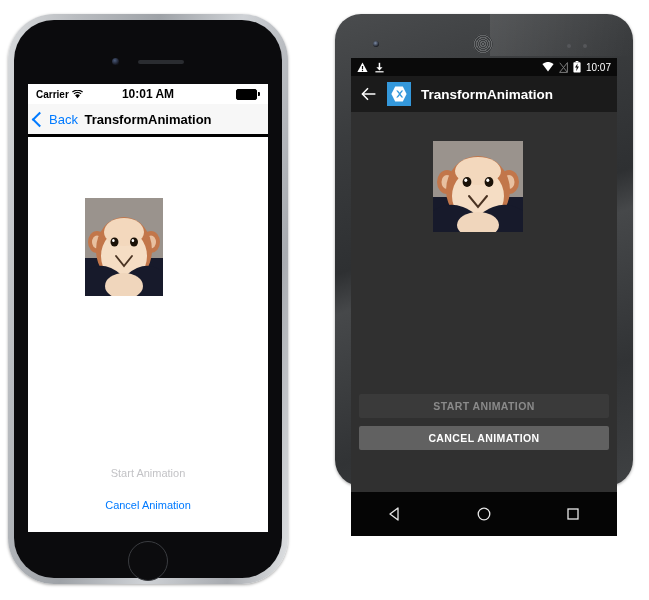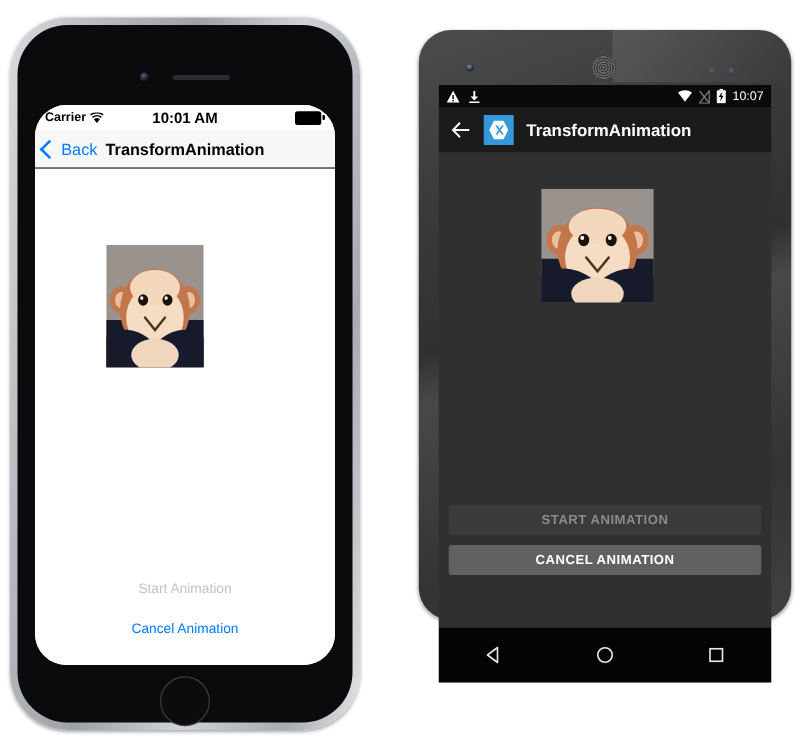--- a/index.html
+++ b/index.html
@@ -6,51 +6,51 @@
   body{width:649px;height:600px;position:relative;overflow:hidden;
        font-family:"Liberation Sans","DejaVu Sans",sans-serif;}
 
   
   #iphone{position:absolute;left:8px;top:14px;width:280px;height:570px;}
   .ip-body{position:absolute;inset:0;border-radius:46px;
      background:linear-gradient(100deg,#d9dbdd 0%,#b9bcc0 18%,#9ea2a7 40%,#cfd2d6 62%,#a8abb0 84%,#e2e4e6 100%);
      box-shadow:0 1px 3px rgba(0,0,0,.35);}
   .ip-face{position:absolute;left:6px;top:6px;right:6px;bottom:6px;border-radius:40px;
      background:#0b0b0d;}
-  .ip-screen{position:absolute;left:20px;top:70px;width:240px;height:448px;background:#ffffff;overflow:hidden;border-radius:25px;}
+  .ip-screen{position:absolute;left:20px;top:70px;width:240px;height:448px;background:#ffffff;overflow:hidden;}
   .ip-cam{position:absolute;left:104px;top:44px;width:7px;height:7px;border-radius:50%;
      background:radial-gradient(circle at 40% 35%,#4a5a7a,#14161f 70%);}
   .ip-speaker{position:absolute;left:130px;top:46px;width:46px;height:4px;border-radius:2px;background:#2a2c30;}
   .ip-home{position:absolute;left:120px;top:527px;width:38px;height:38px;border-radius:50%;
      background:#0c0c0e;border:1px solid #3a3c40;}
 
   .ios-status{height:20px;background:#ffffff;color:#000;font-size:10px;font-weight:bold;
      display:flex;align-items:center;padding:0 8px;position:relative;}
   .ios-carrier{display:flex;align-items:center;gap:3px;}
   .ios-time{position:absolute;left:0;right:0;text-align:center;font-size:12px;font-weight:bold;}
   .ios-batt{margin-left:auto;display:flex;align-items:center;z-index:2;}
   .batt-body{width:19px;height:9px;border:1px solid #000;border-radius:2px;background:#000;}
   .batt-cap{width:2px;height:4px;background:#000;border-radius:0 1px 1px 0;margin-left:1px;}
 
-  .ios-nav{height:30px;background:#f7f7f7;border-bottom:1px solid #000000;
+  .ios-nav{height:30px;background:#f7f7f7;border-bottom:3px solid #000000;
      display:flex;align-items:center;position:relative;}
   .ios-back{display:flex;align-items:center;gap:3px;color:#007aff;font-size:13px;padding-left:6px;cursor:pointer;}
   .chev{width:9px;height:9px;border-left:2.3px solid #007aff;border-bottom:2.3px solid #007aff;
      transform:rotate(45deg);margin-right:1px;}
   .ios-title{position:absolute;left:0;right:0;text-align:center;font-size:13px;font-weight:bold;color:#000;}
 
   .ios-content{position:relative;height:398px;background:#fff;}
   .ios-img{position:absolute;left:57px;top:61px;width:78px;height:98px;}
   .ios-btns{position:absolute;left:0;right:0;bottom:14px;text-align:center;}
   .ios-btn{font-size:11px;padding:10px 0;}
   .ios-btn.disabled{color:#c3c3c6;}
   .ios-btn.enabled{color:#007aff;cursor:pointer;}
 
   
-  #android{position:absolute;left:335px;top:24px;width:298px;height:472px;}
+  #android{position:absolute;left:335px;top:14px;width:298px;height:472px;}
   .an-body{position:absolute;inset:0;border-radius:26px;
      background:linear-gradient(160deg,#4a4c4e 0%,#3a3c3e 22%,#2e3032 45%,#46484a 52%,#313335 78%,#3f4143 100%);
      box-shadow:0 1px 3px rgba(0,0,0,.35);}
   .an-top{position:absolute;left:0;right:0;top:0;height:42px;border-radius:26px 26px 0 0;overflow:hidden;}
   .an-gloss{position:absolute;left:52%;top:0;width:48%;height:100%;
      background:linear-gradient(100deg,rgba(255,255,255,.10),rgba(255,255,255,0));}
   .an-cam{position:absolute;left:38px;top:27px;width:6px;height:6px;border-radius:50%;
      background:radial-gradient(circle at 40% 35%,#7b8aa5,#1b1d22 70%);}
   .an-grille{position:absolute;left:138px;top:20px;width:20px;height:20px;border-radius:50%;
      background:repeating-radial-gradient(circle,#6b6d6f 0 1px,#3a3c3e 1px 2px);opacity:.85;}

